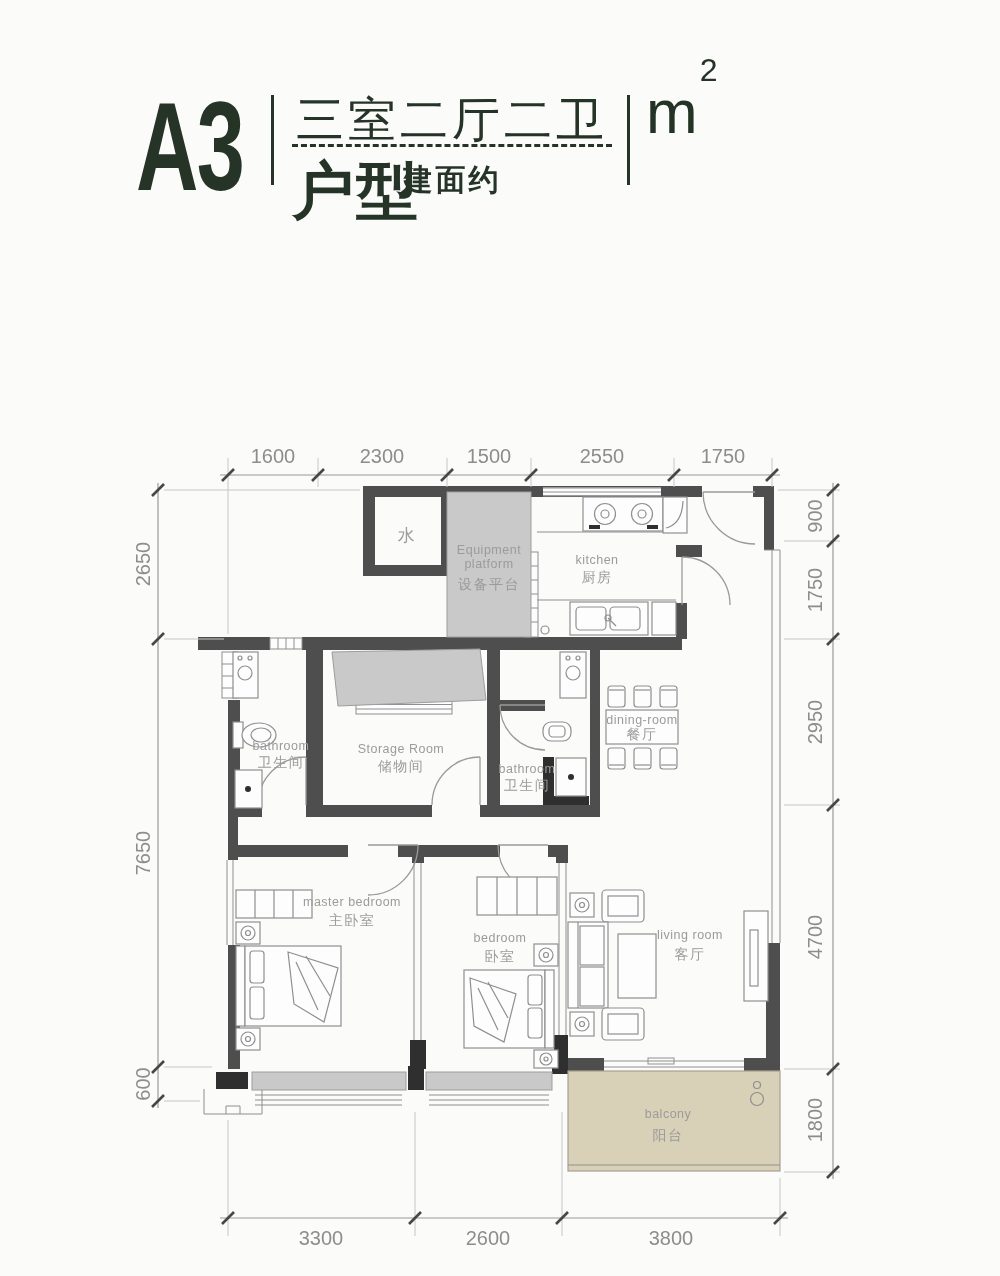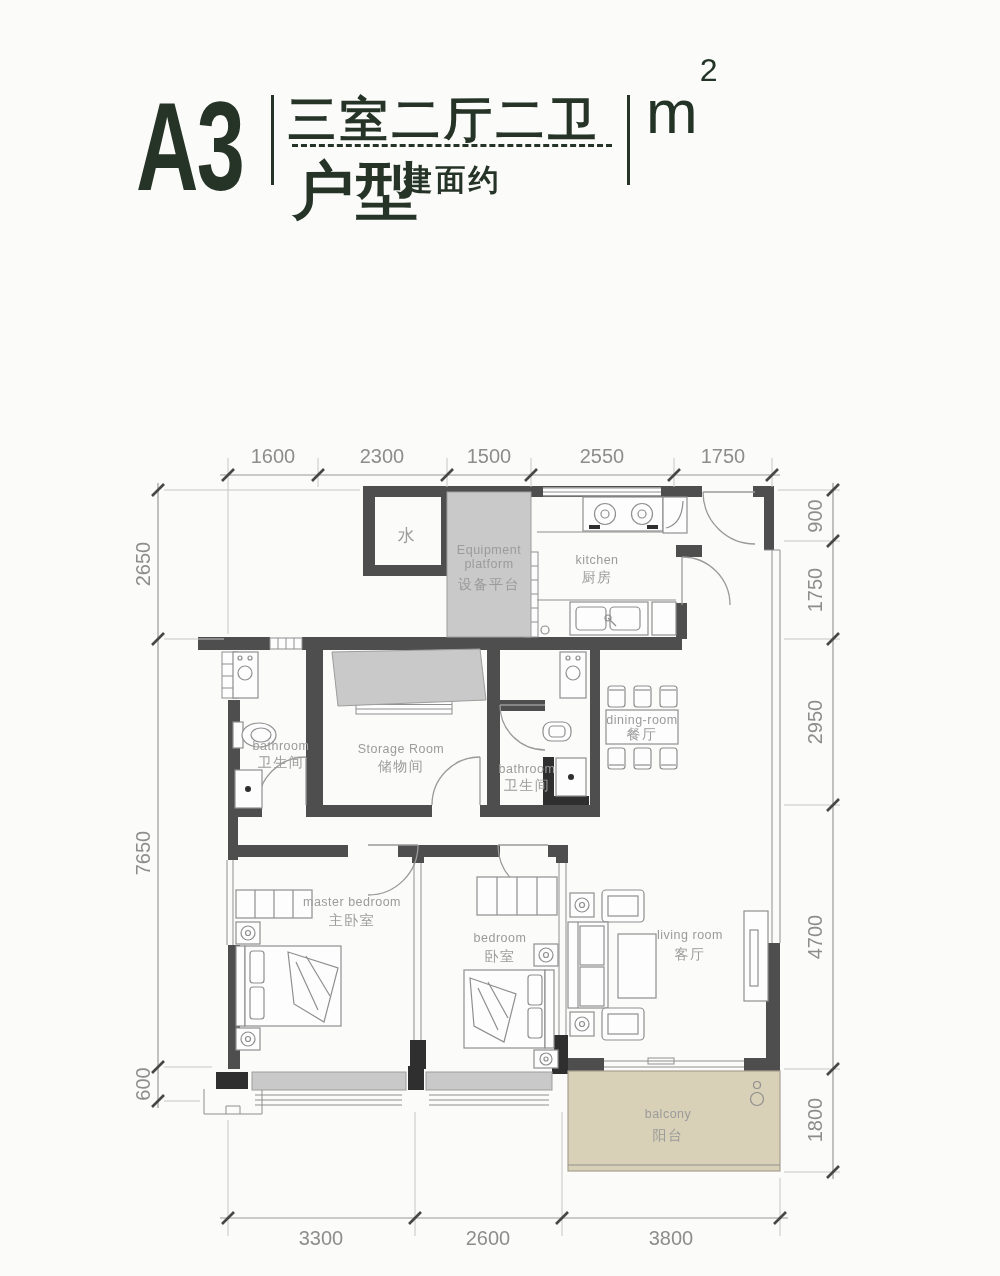--- a/index.html
+++ b/index.html
@@ -3,21 +3,21 @@
 <meta charset="utf-8">
 <style>
   html,body{margin:0;padding:0;background:#e8e8e8;}
   .canvas{position:relative;width:1000px;height:1276px;background:#fbfbfa;overflow:hidden;
           font-family:"Liberation Sans","DejaVu Sans",sans-serif;}
   .hdr{position:absolute;color:#263427;}
   .a3{left:136px;top:84px;font-size:108px;font-weight:700;line-height:1;
       transform:scale(0.80,1.16);transform-origin:left top;letter-spacing:-2px;}
   .vdiv{position:absolute;width:3px;height:90px;background:#263427;top:95px;}
   .vdiv1{left:271px;} .vdiv2{left:627px;}
-  .tcn{left:288px;top:88px;font-size:48px;font-weight:700;letter-spacing:4px;white-space:nowrap;}
+  .tcn{left:296px;top:88px;font-size:48px;font-weight:400;letter-spacing:4px;white-space:nowrap;}
   .dash{position:absolute;left:292px;top:144px;width:320px;border-top:3px dashed #263427;}
   .hux{left:292px;top:149px;font-size:62px;font-weight:700;letter-spacing:2px;}
   .jmy{left:292px;top:160px;width:320px;font-size:30px;font-weight:700;letter-spacing:3px;text-align:center;}
   .area{left:642px;top:76px;display:flex;align-items:baseline;color:#233427;}
   .a-num{font-size:118px;font-weight:400;letter-spacing:-5px;line-height:1.0;}
   .a-m{font-size:62px;font-weight:400;margin-left:4px;}
   .a-sup{font-size:32px;font-weight:400;transform:translateY(-52px);display:inline-block;margin-left:2px;}
   svg{position:absolute;left:0;top:0;}
   svg text{text-anchor:middle;font-family:"Liberation Sans","DejaVu Sans",sans-serif;}
   .w{fill:#4e4e4e;stroke:none;}

